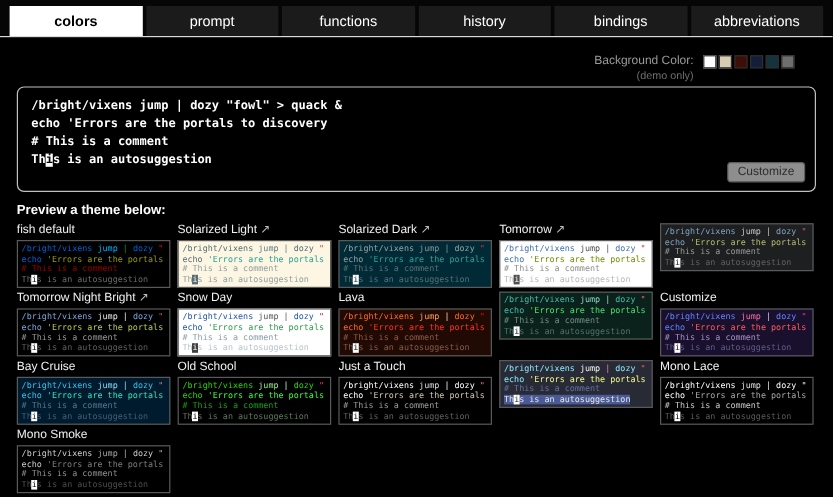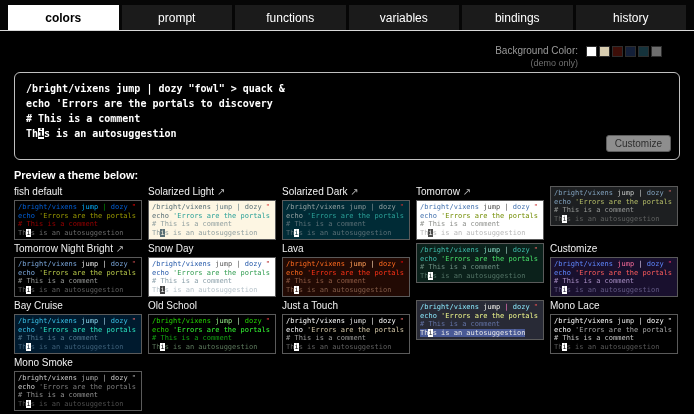--- a/index.html
+++ b/index.html
@@ -76,23 +76,23 @@
     font-size: 7px; line-height: 8.5px; white-space: pre;
   }
 </style>
 </head>
 <body>
 
 <div class="tab-strip">
     <div class="tab active">colors</div>
     <div class="tab">prompt</div>
     <div class="tab">functions</div>
-    <div class="tab">variables</div>
+    <div class="tab">history</div>
     <div class="tab">bindings</div>
-    <div class="tab">history</div>
+    <div class="tab">abbreviations</div>
   </div>
 
 <div class="controls-row">
   <div class="bg-label-block">
     <div>Background Color:</div>
     <div class="demo-only">(demo only)</div>
   </div>
   <div class="swatches">
       <span class="swatch" style="background: rgb(255, 255, 255);"></span>
       <span class="swatch" style="background: rgb(216, 205, 176);"></span>

